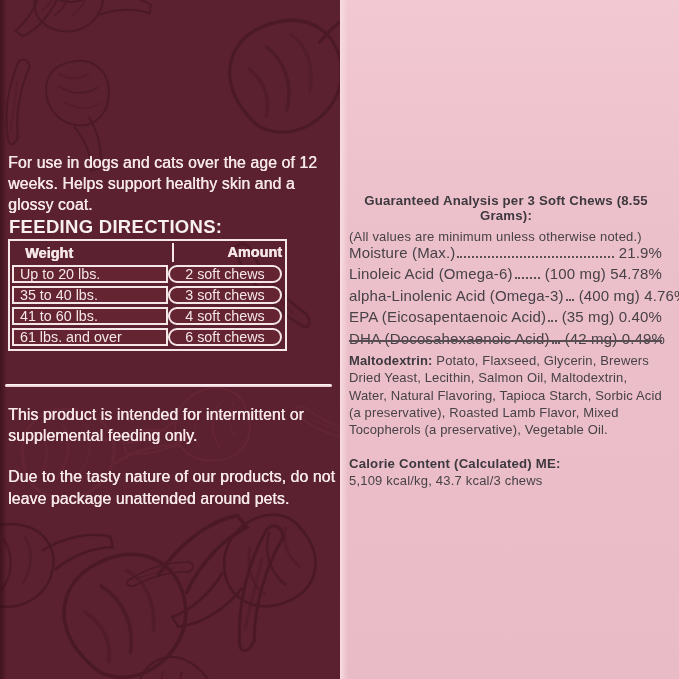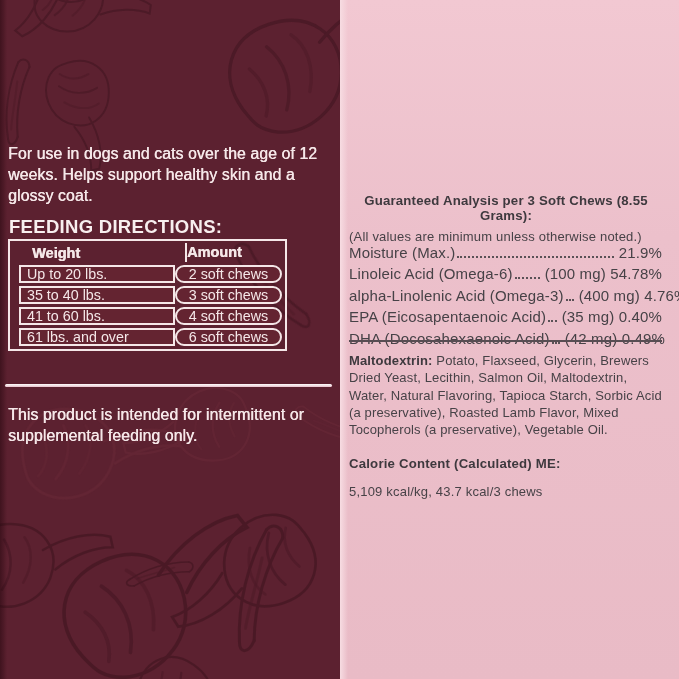--- a/index.html
+++ b/index.html
@@ -30,34 +30,34 @@
   .left-edge-shade{
     position:absolute;left:0;top:0;width:7px;height:679px;
     background:linear-gradient(90deg,rgba(40,8,16,.55),rgba(40,8,16,0));
     pointer-events:none;
   }
   .pattern{position:absolute;left:0;top:0;width:340px;height:679px;}
   .left-content{position:absolute;inset:0;color:var(--cream);}
   .left-content .thick{text-shadow:.4px 0 0 currentColor;}
 
   .intro{
-    position:absolute;left:8px;top:143px;width:332px;
+    position:absolute;left:8px;top:152px;width:332px;
     font-size:15.8px;line-height:21px;letter-spacing:.1px;
   }
   .feed-title{
     position:absolute;left:9px;top:216px;
     font-size:18.5px;font-weight:bold;letter-spacing:.3px;color:#f8efef;
   }
   .feed-table{
     position:absolute;left:8px;top:239px;width:279px;
-    border:2px solid var(--cream);padding:2px 3px 3px 9px;
+    border:2px solid var(--cream);padding:2px 3px 3px 2px;
   }
   .feed-head{display:flex;height:19px;align-items:center;font-weight:bold;font-size:14.5px;}
   .feed-head .h-left{width:156px;padding-left:13px;}
-  .feed-head .h-right{flex:1;text-align:left;border-left:2px solid var(--cream);height:19px;line-height:19px;margin-left:10px;}
+  .feed-head .h-right{flex:1;text-align:right;border-left:2px solid var(--cream);height:19px;line-height:19px;margin-left:4px;}
   .frow{display:flex;gap:0;margin-top:3px;}
   .fcell{
     border:2px solid var(--cream);background:var(--cell-bg);
     font-size:14.3px;height:18px;line-height:14px;padding:0 6px;
     display:flex;align-items:center;
   }
   .fcell.left{width:156px;}
   .fcell.right{flex:1;justify-content:center;border-radius:9px;}
   .table-note{
     position:absolute;left:8px;top:346px;width:332px;
@@ -108,21 +108,21 @@
   .ingredients{
     position:absolute;top:352px;width:314px;
     font-size:13px;line-height:17.3px;letter-spacing:.15px;
   }
   .ingredients b{color:var(--ink-bold);}
   .cal-title{
     position:absolute;top:456px;width:314px;
     font-size:13.2px;font-weight:bold;letter-spacing:.2px;color:var(--ink-bold);
   }
   .cal-value{
-    position:absolute;top:484px;width:314px;
+    position:absolute;top:473px;width:314px;
     font-size:13px;letter-spacing:.2px;
   }
 </style>
 </head>
 <body>
 
 <div class="canvas">
 
   <section class="left-panel">
     <svg class="pattern" viewBox="0 0 340 679" aria-hidden="true">
@@ -196,20 +196,21 @@
     <div class="fcell left">61 lbs. and over</div>
     <div class="fcell right">6 soft chews</div>
   </div>
 </div>
       </div>
 
 
       <hr class="left-hr">
 
       <p class="note1 thick">This product is intended for intermittent or supplemental feeding only.</p>
+      <p class="note2 thick">Due to the tasty nature of our products, do not leave package unattended around pets.</p>
     </div>
   </section>
 
   <section class="right-panel">
     <div class="panel-seam"></div>
     <div class="right-content">
       <h3 class="ga-title">Guaranteed Analysis per 3 Soft Chews (8.55 Grams):</h3>
       <p class="ga-note">(All values are minimum unless otherwise noted.)</p>
 
       <div class="ga-rows" id="ga-rows">

